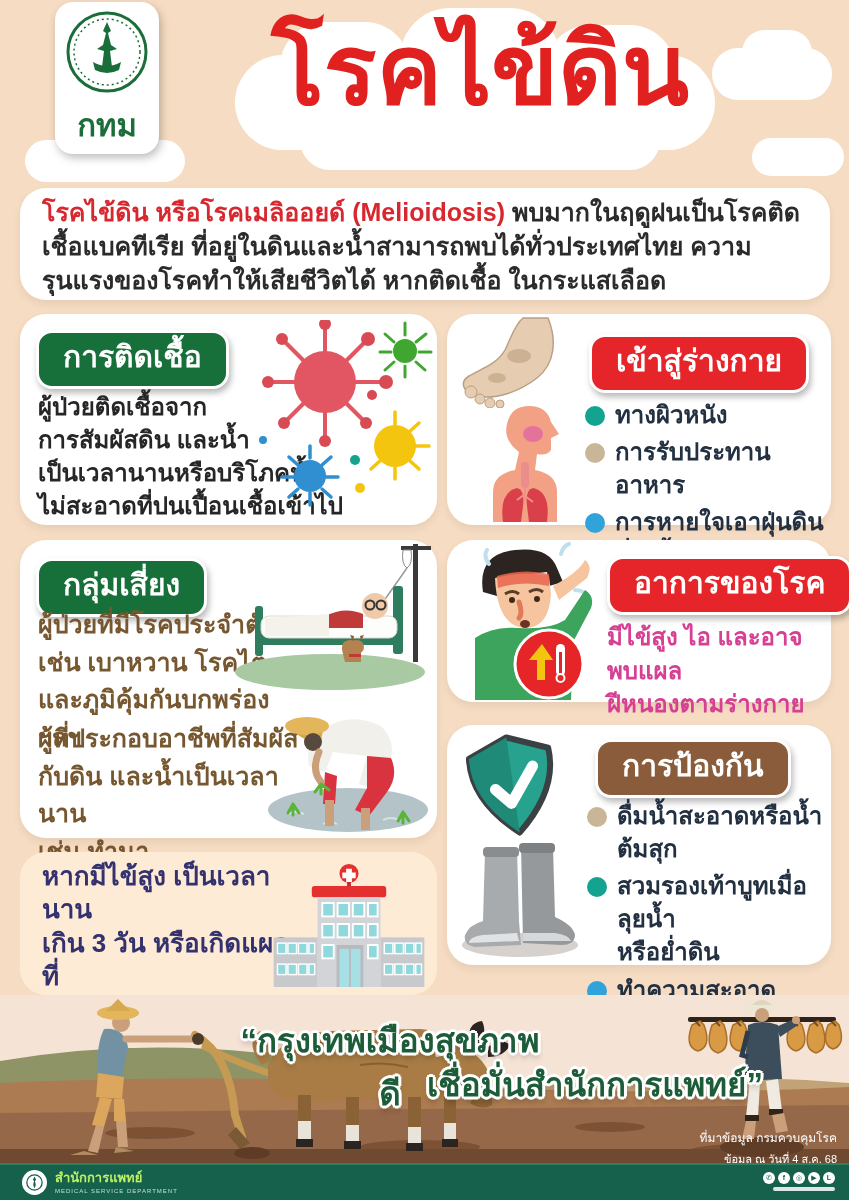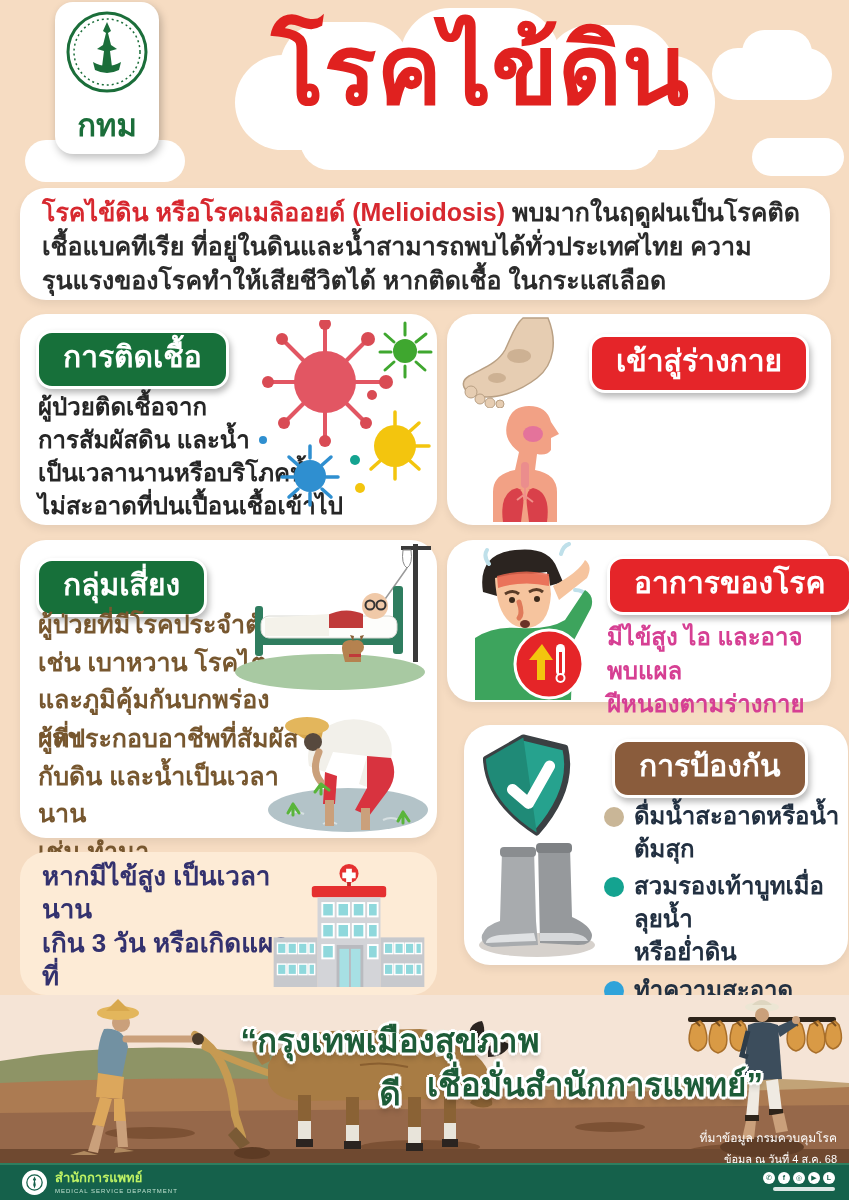--- a/index.html
+++ b/index.html
@@ -191,20 +191,35 @@
   </svg>
   <svg class="abs" style="left:16px; top:86px;" width="122" height="122" viewBox="0 0 122 122">
     <path d="M30 122 L30 92 Q30 74 52 70 L56 52 Q40 40 44 24 Q48 6 66 6 Q84 6 88 22 L96 34 L88 38 L88 50 Q84 56 74 54 L72 70 Q94 74 94 92 L94 122 Z" fill="#f2a185"></path>
     <ellipse cx="70" cy="34" rx="10" ry="8" fill="#e4739b"></ellipse>
     <rect x="58" y="62" width="8" height="26" rx="4" fill="#eb8d8d"></rect>
     <path d="M40 122 Q36 92 54 88 Q62 90 60 106 L58 122 Z" fill="#d9404a"></path>
     <path d="M84 122 Q88 92 70 88 Q62 90 64 106 L66 122 Z" fill="#d9404a"></path>
     <path d="M62 88 L62 100 M62 94 L54 100 M62 96 L70 102" stroke="#f0908a" stroke-width="2" fill="none"></path>
   </svg>
   <span class="badge badge-red abs" style="left:142px; top:20px;text-align:right;">เข้าสู่ร่างกาย</span>
+  <div class="abs" style="left:138px; top:84px; width:242px;">
+    <div class="bullet-row">
+      <span class="dot dot-teal"></span>
+      <span class="bullet-text pre">ทางผิวหนัง</span>
+    </div>
+    <div class="bullet-row">
+      <span class="dot dot-tan"></span>
+      <span class="bullet-text pre">การรับประทานอาหาร</span>
+    </div>
+    <div class="bullet-row">
+      <span class="dot dot-blue"></span>
+      <span class="bullet-text pre">การหายใจเอาฝุ่นดิน
+ที่มีเชื้อเข้าไป</span>
+    </div>
+  </div>
 </div>
 
 <div class="card" style="left:20px; top:540px; width:417px; height:298px;">
   <span class="badge badge-green abs" style="left:16px; top:18px;">กลุ่มเสี่ยง</span>
   <div class="body-brown pre abs" style="left:18px; top:66px; width:280px;">ผู้ป่วยที่มีโรคประจำตัว
 เช่น เบาหวาน โรคไต
 และภูมิคุ้มกันบกพร่อง ฯลฯ</div>
   <div class="body-brown pre abs" style="left:18px; top:180px; width:280px;">ผู้ที่ประกอบอาชีพที่สัมผัส
 กับดิน และน้ำเป็นเวลานาน
 เช่น ทำนา</div>
@@ -264,21 +279,21 @@
     <rect x="103" y="102" width="9" height="32" rx="4.5" fill="#fff"></rect>
     <rect x="106" y="110" width="3" height="22" fill="#e52528"></rect>
     <circle cx="107.5" cy="136" r="5" fill="#fff"></circle>
       <circle cx="107.5" cy="136" r="3" fill="#e52528"></circle>
   </svg>
   <span class="badge badge-red abs" style="left:160px; top:16px;">อาการของโรค</span>
   <div class="body-pink pre abs" style="left:160px; top:80px; width:220px;">มีไข้สูง ไอ และอาจพบแผล
 ฝีหนองตามร่างกาย</div>
 </div>
 
-<div class="card" style="left:447px; top:725px; width:384px; height:240px;margin-left:17px;">
+<div class="card" style="left:447px; top:725px; width:384px; height:240px;">
   <svg class="abs" style="left:14px; top:8px; transform:rotate(-8deg);" width="104" height="104" viewBox="0 0 104 104">
     <path d="M52 4 L92 20 Q96 62 52 100 Q8 62 12 20 Z" fill="#26a28e" stroke="#3b4043" stroke-width="6" stroke-linejoin="round"></path>
     <path d="M52 4 L52 100 Q8 62 12 20 Z" fill="#1f8a77"></path>
     <path d="M34 54 L48 70 L74 36" fill="none" stroke="#fff" stroke-width="11" stroke-linecap="round" stroke-linejoin="round"></path>
   </svg>
   <svg class="abs" style="left:10px; top:108px;" width="126" height="126" viewBox="0 0 126 126">
     <ellipse cx="63" cy="112" rx="58" ry="12" fill="rgba(90,70,50,.25)"></ellipse>
     <path d="M64 12 L96 14 L98 84 Q116 92 118 102 Q118 112 104 112 L66 110 Z" fill="#96999c"></path>
     <rect x="62" y="10" width="36" height="10" rx="4" fill="#7e8184"></rect>
     <path d="M98 100 Q112 102 114 108 L66 108 L66 100 Z" fill="#d6d8da"></path>

